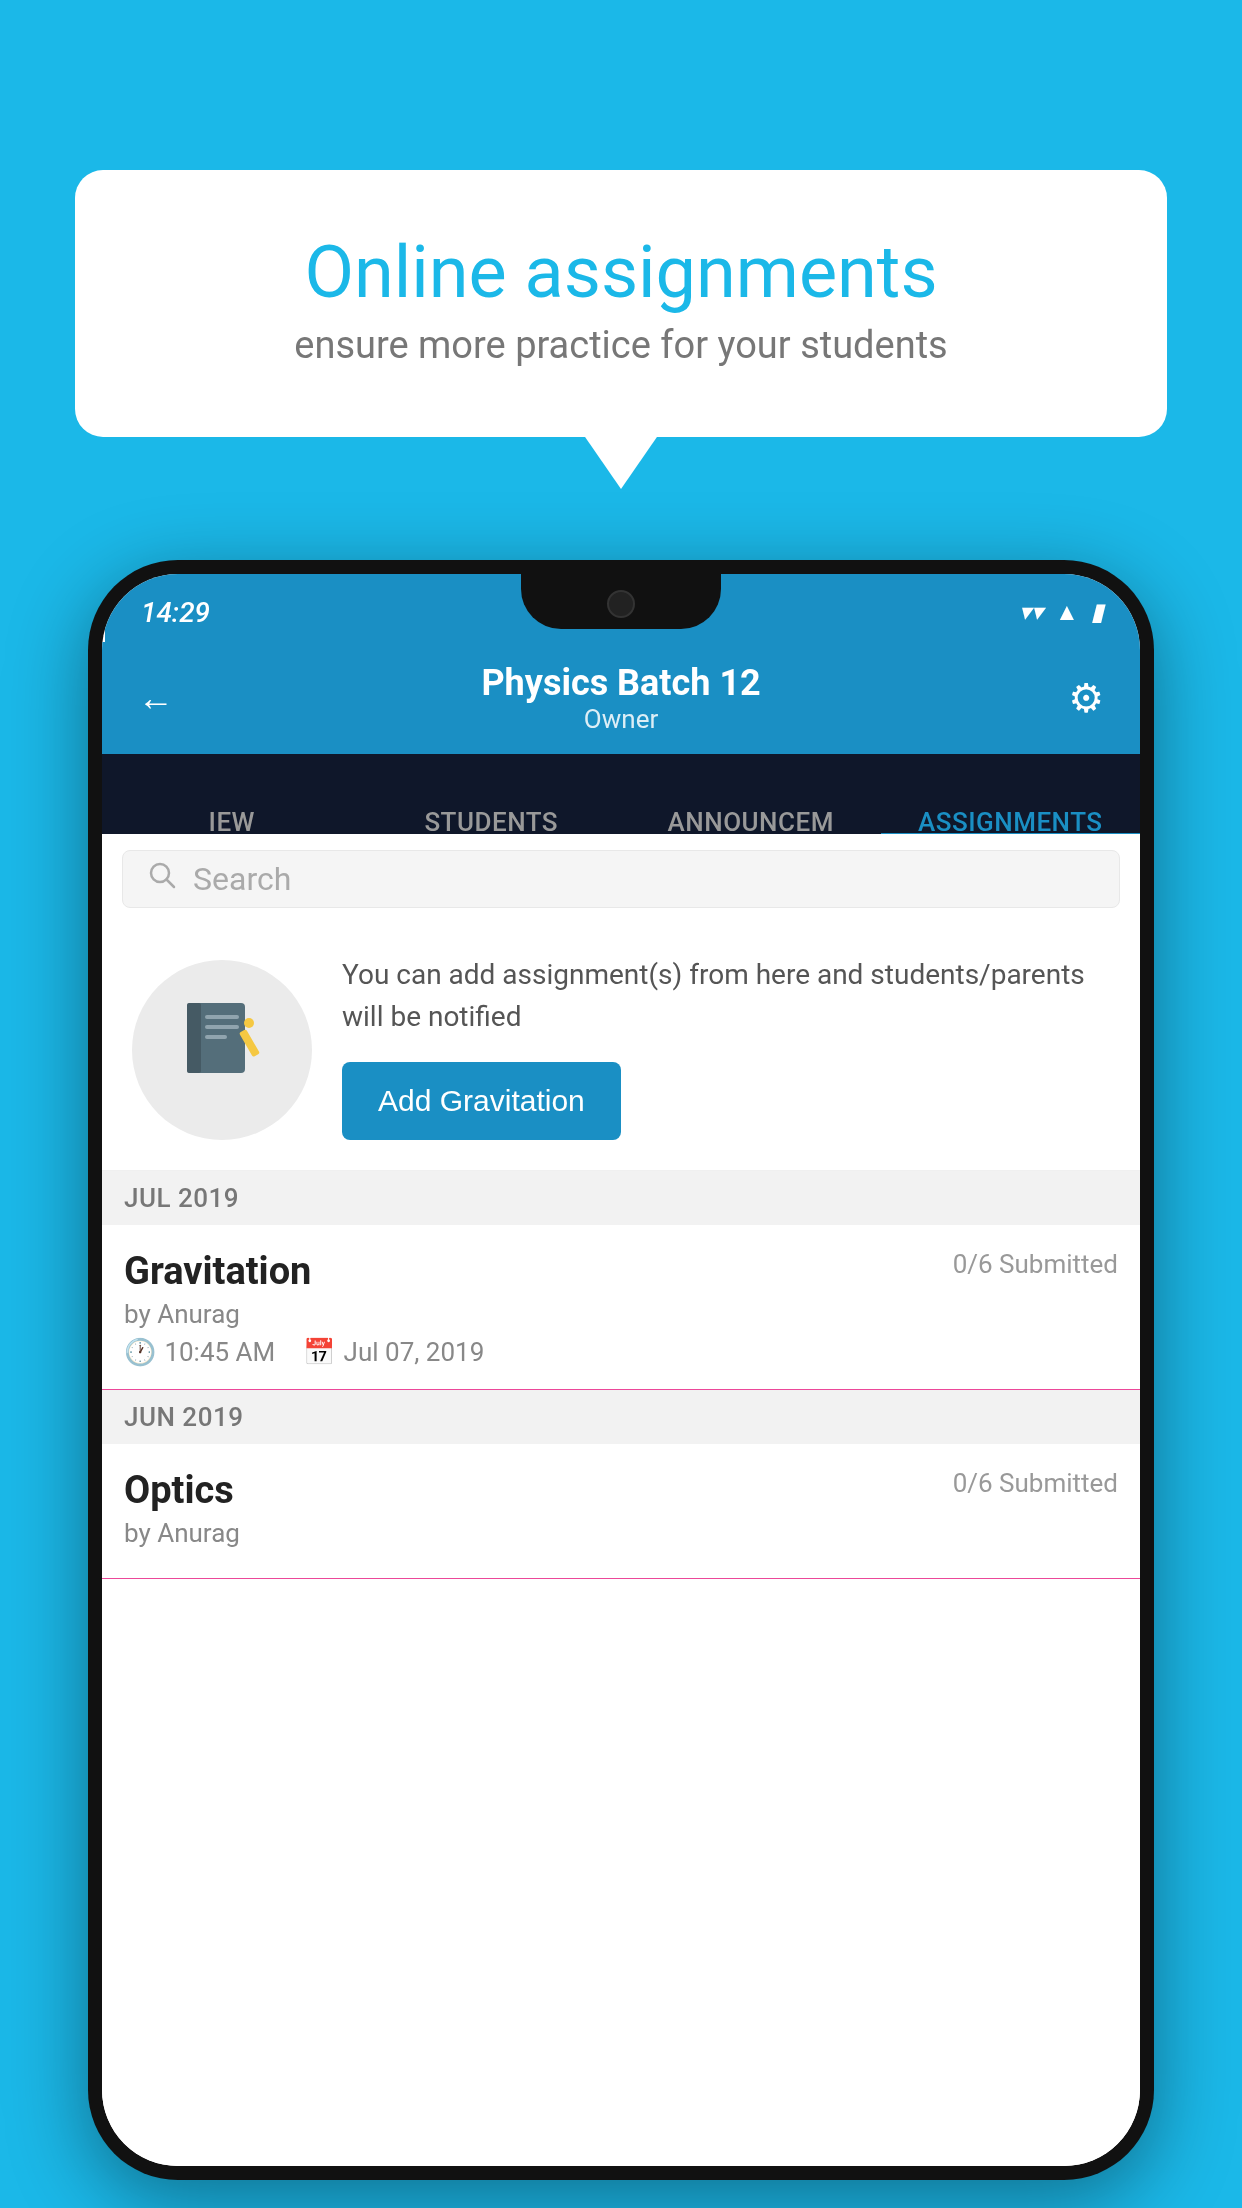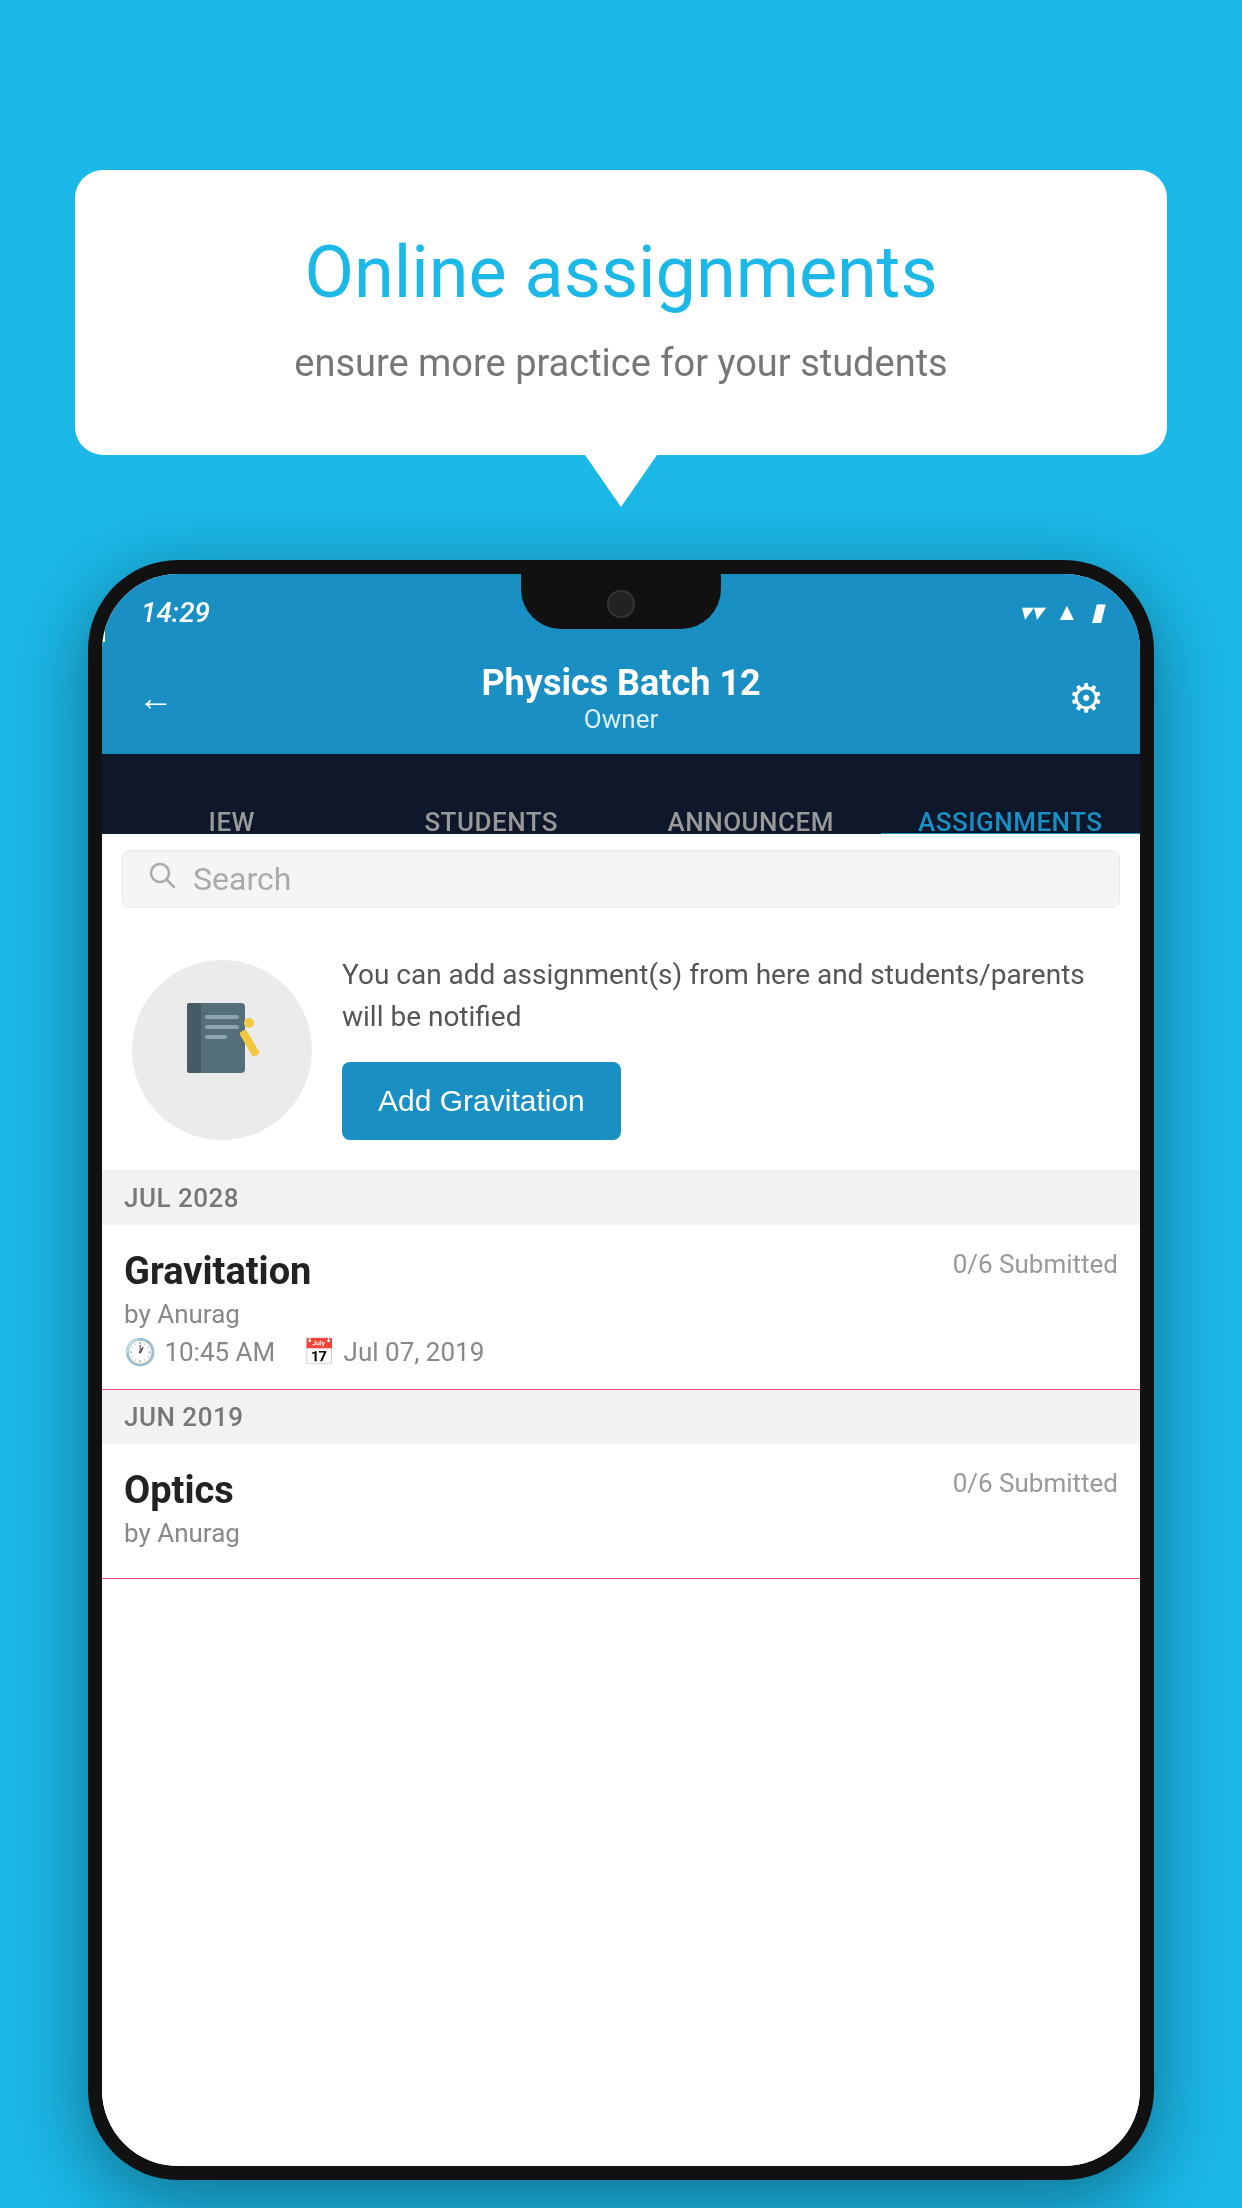--- a/index.html
+++ b/index.html
@@ -39,21 +39,21 @@
       border-left: 38px solid transparent;
       border-right: 38px solid transparent;
       border-top: 55px solid white;
     }
 
     .bubble-title {
       font-size: 72px;
       color: #1bb8e8;
       font-weight: 400;
       text-align: center;
-      margin-bottom: 26px;
+      margin-bottom: 8px;
     }
 
     .bubble-subtitle {
       font-size: 38px;
       color: #777;
       font-weight: 400;
       text-align: center;
     }
 
     
@@ -443,21 +443,21 @@
               <circle cx="72" cy="28" r="5" fill="#f5c842"></circle>
             </svg>
           </span>
         </div>
         <div class="empty-state-right">
           <div class="empty-state-text">You can add assignment(s) from here and students/parents will be notified</div>
           <button class="add-assignment-btn">Add Gravitation</button>
         </div>
       </div>
 
-      <div class="month-header">JUL 2028</div>
+      <div class="month-header">JUL 2019</div>
 
       <div class="assignment-item">
         <div class="assignment-row-top">
           <span class="assignment-name">Gravitation</span>
           <span class="assignment-submitted">0/6 Submitted</span>
         </div>
         <div class="assignment-by">by Anurag</div>
         <div class="assignment-meta">
           <div class="meta-item">
             <span class="meta-icon">🕐</span>

